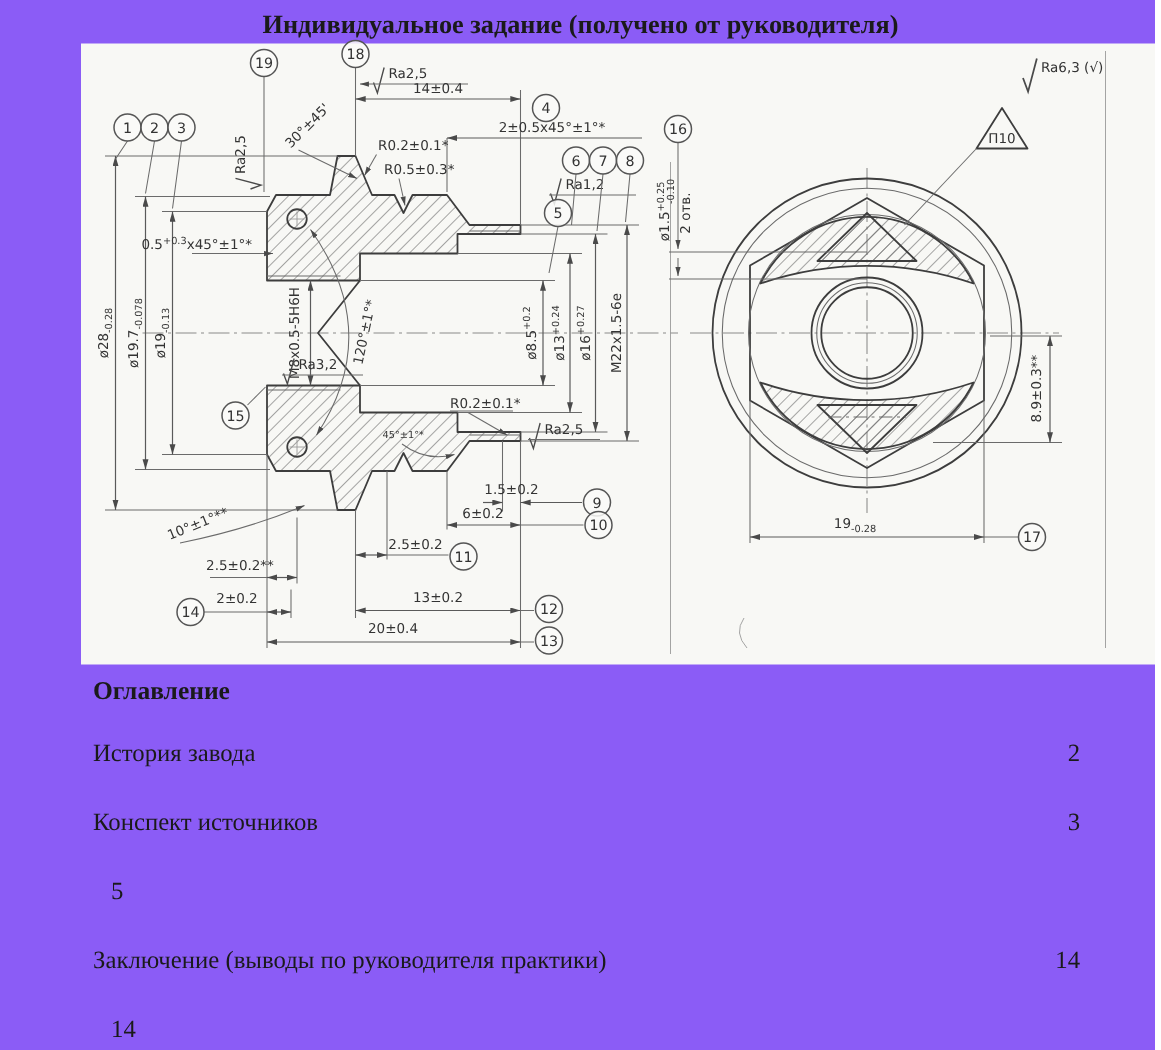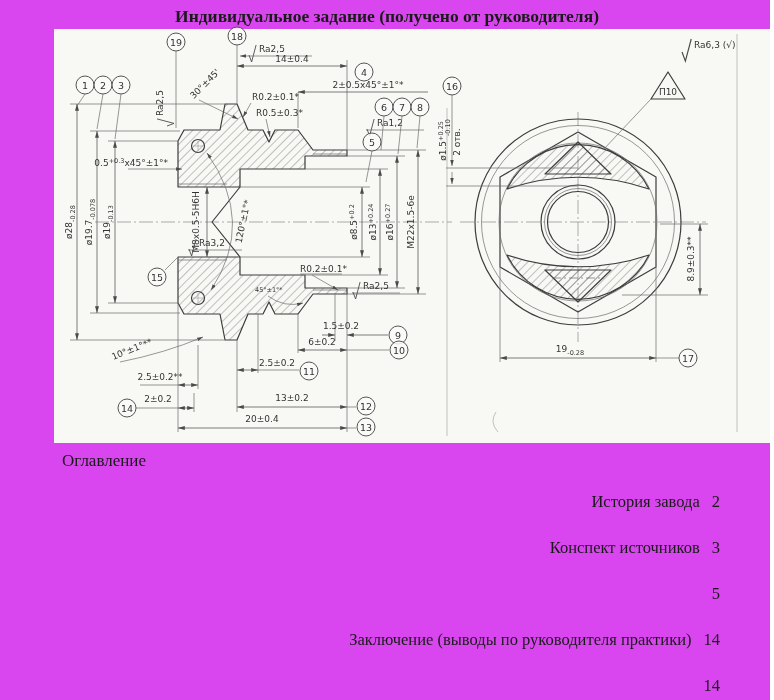--- a/index.html
+++ b/index.html
@@ -1,23 +1,23 @@
 <!DOCTYPE html>
 <html><head>
 <meta charset="utf-8">
 <style>
   html,body{margin:0;padding:0;background:#fff;}
-  .page{position:relative;width:770px;height:700px;background:#d946ef;overflow:hidden;
+  .page{position:relative;width:770px;height:700px;background:#8b5cf6;overflow:hidden;
         font-family:"Liberation Serif",serif;color:#1a1a1a;}
   .title{position:absolute;top:6px;left:0;width:774px;text-align:center;
          font-size:17.5px;font-weight:bold;z-index:2;}
   svg{position:absolute;top:0;left:0;z-index:1;}
   .toc{position:absolute;left:62px;right:50px;top:451px;z-index:2;}
-  .toc-h{font-size:17px;font-weight:normal;margin-bottom:21px;}
-  .toc-row{display:flex;justify-content:flex-end;align-items:baseline;
+  .toc-h{font-size:17px;font-weight:bold;margin-bottom:21px;}
+  .toc-row{display:flex;justify-content:space-between;align-items:baseline;
            font-size:16.5px;margin-bottom:26px;margin-top:21px;}
   .toc-row .pg{margin-left:12px;}
   
   .med{stroke:#3d3d3d;stroke-width:1.2;fill:none;stroke-linejoin:round;}
   .thin{stroke:#6b6b6b;stroke-width:0.7;fill:none;}
   .vthin{stroke:#9a9a9a;stroke-width:0.6;fill:none;}
   .cl{stroke:#8a8a8a;stroke-width:0.7;fill:none;stroke-dasharray:14 3 2 3;}
   .dl{stroke:#5a5a5a;stroke-width:0.8;fill:none;}
   .hat{fill:url(#hatch);stroke:#3d3d3d;stroke-width:1.2;stroke-linejoin:round;}
   .t{font-family:"DejaVu Sans",sans-serif;font-size:9px;fill:#333;}

